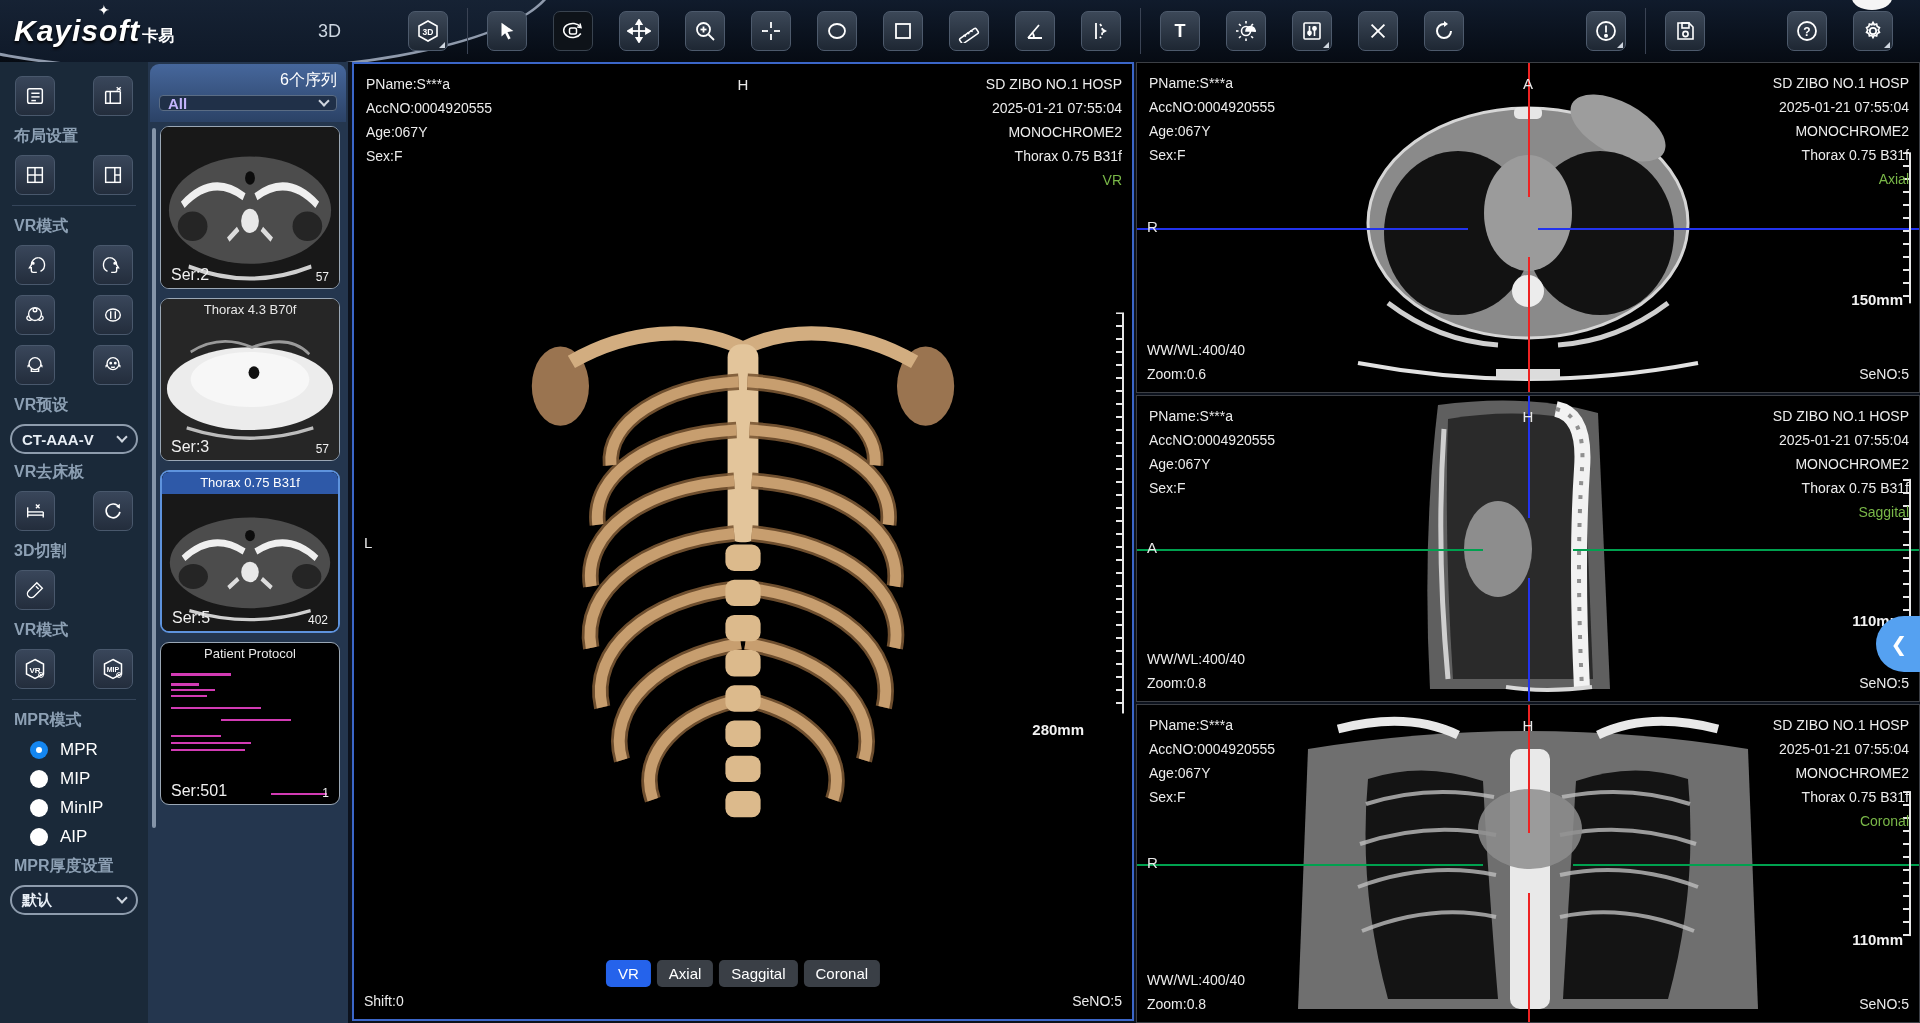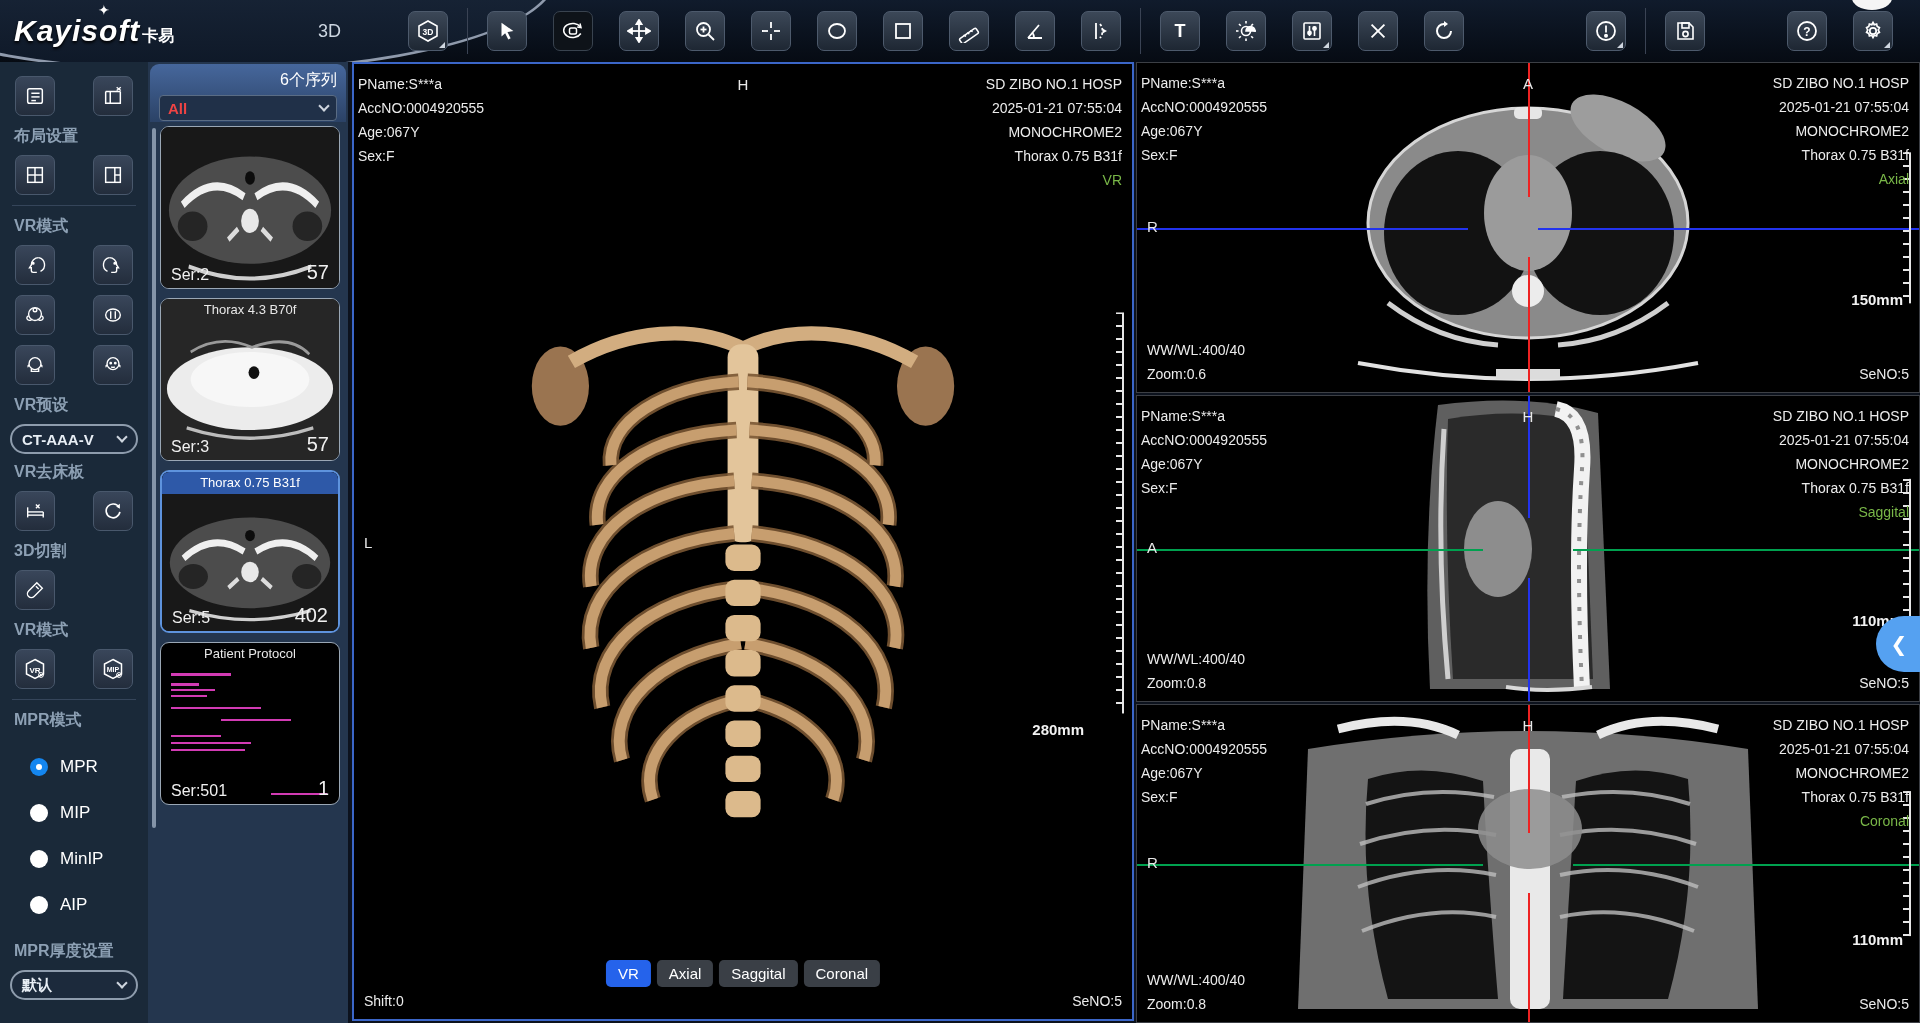--- a/index.html
+++ b/index.html
@@ -36,55 +36,55 @@
   .sbtn{width:40px;height:40px;border-radius:7px;cursor:pointer;
     background:linear-gradient(#39465a,#232d3c);border:1px solid #49586c;
     display:flex;align-items:center;justify-content:center;margin:0 5px;}
   .sb-label{font-size:16px;margin:4px 2px 8px 4px;color:#8da0b4;font-weight:bold;}
   .sb-div{height:1px;background:#35455a;margin:10px 2px;}
   .pill{display:flex;align-items:center;justify-content:space-between;cursor:pointer;
     background:#1c2a3c;border:2px solid #8e9cad;border-radius:15px;height:30px;
     padding:0 10px;color:#e8eef5;font-size:15px;font-weight:bold;margin:2px 0 8px 0;}
   .chev{width:8px;height:8px;border-right:2px solid #cfd6df;border-bottom:2px solid #cfd6df;
     transform:rotate(45deg);margin-top:-4px;flex:none;}
-  .radio-row{display:flex;align-items:center;margin:26px 4px;cursor:pointer;padding-left:16px;}
+  .radio-row{display:flex;align-items:center;margin:9px 4px;cursor:pointer;padding-left:16px;}
   .radio{width:18px;height:18px;border-radius:50%;background:#fff;margin-right:12px;flex:none;}
   .radio.checked{background:#1486f0;border:none;position:relative;}
   .radio.checked::after{content:'';position:absolute;left:6px;top:6px;width:6px;height:6px;border-radius:50%;background:#fff;}
   .radio-label{color:#fff;font-size:17px;}
 
   
   .series-panel{position:absolute;left:148px;top:62px;width:200px;height:961px;background:#24364e;}
   .series-head{position:absolute;left:2px;top:2px;width:196px;height:58px;border-radius:9px 9px 0 0;
     background:linear-gradient(#46679c,#2b4266);padding:5px 9px;}
   .series-head .title{color:#fff;font-size:16px;margin:1px 0 4px 2px;text-align:right;}
   .series-filter{display:flex;align-items:center;justify-content:space-between;cursor:pointer;
-    background:#203048;border:1px solid #5a6c84;border-radius:4px;height:26px;padding:0 8px;
-    color:#ef4444;font-size:15px;font-weight:bold;}
+    background:#203048;border:1px solid #5a6c84;border-radius:4px;height:16px;padding:0 8px;
+    color:#c4b5fd;font-size:15px;font-weight:bold;}
   .series-scroll{position:absolute;left:4px;top:66px;width:4px;height:700px;border-radius:2px;background:#8494a8;}
   .thumbs{position:absolute;left:12px;top:64px;width:186px;}
   .thumb{position:relative;width:180px;height:163px;margin-bottom:9px;border:1px solid #9aa7b5;
     border-radius:9px;background:#000;overflow:hidden;cursor:pointer;}
   .thumb.selected{border:2px solid #5e93dd;}
   .thumb .t-title{position:absolute;left:0;top:0;width:100%;height:22px;text-align:center;
     color:#e8e8e8;font-size:13px;line-height:22px;background:transparent;}
   .thumb.selected .t-title{background:#2e59a8;color:#fff;}
   .thumb .t-ser{position:absolute;left:10px;bottom:4px;color:#f0f0f0;font-size:16px;}
-  .thumb .t-count{position:absolute;right:10px;bottom:4px;color:#f0f0f0;font-size:20px;}
+  .thumb .t-count{position:absolute;right:10px;bottom:4px;color:#f0f0f0;font-size:12px;}
   .thumb svg{position:absolute;left:0;top:0;width:100%;height:100%;}
   .proto-line{position:absolute;height:3px;background:#d23bb4;}
 
   
   .viewport{position:absolute;background:#000;overflow:hidden;}
   .vp-main{left:352px;top:62px;width:782px;height:959px;border:2px solid #3b66c8;}
   .vp1{left:1136px;top:62px;width:784px;height:331px;border:1px solid #3c3f45;}
   .vp2{left:1136px;top:395px;width:784px;height:307px;border:1px solid #3c3f45;}
   .vp3{left:1136px;top:704px;width:784px;height:319px;border:1px solid #3c3f45;}
   .ovl{position:absolute;color:#ececec;font-size:14px;line-height:24px;z-index:5;}
-  .ovl.tl{left:4px;top:8px;}
+  .ovl.tl{left:12px;top:8px;}
   .ovl.tr{right:10px;top:8px;text-align:right;}
   .ovl.bl{left:10px;bottom:6px;}
   .ovl.br{right:10px;bottom:6px;text-align:right;margin-top:17px;}
   .green{color:#79b748;}
   .marker{position:absolute;color:#e8e8e8;font-size:15px;z-index:5;}
   .ruler{position:absolute;right:8px;top:50%;transform:translateY(-50%);width:8px;height:46%;
     border-right:2px solid #e6e6e6;z-index:4;
     background-image:repeating-linear-gradient(to bottom,#e6e6e6 0 2px,transparent 2px 13px);
     background-size:6px 100%;background-position:right 0;background-repeat:no-repeat;}
   .scale-label{position:absolute;right:16px;color:#f2f2f2;font-size:15px;font-weight:bold;z-index:5;}

